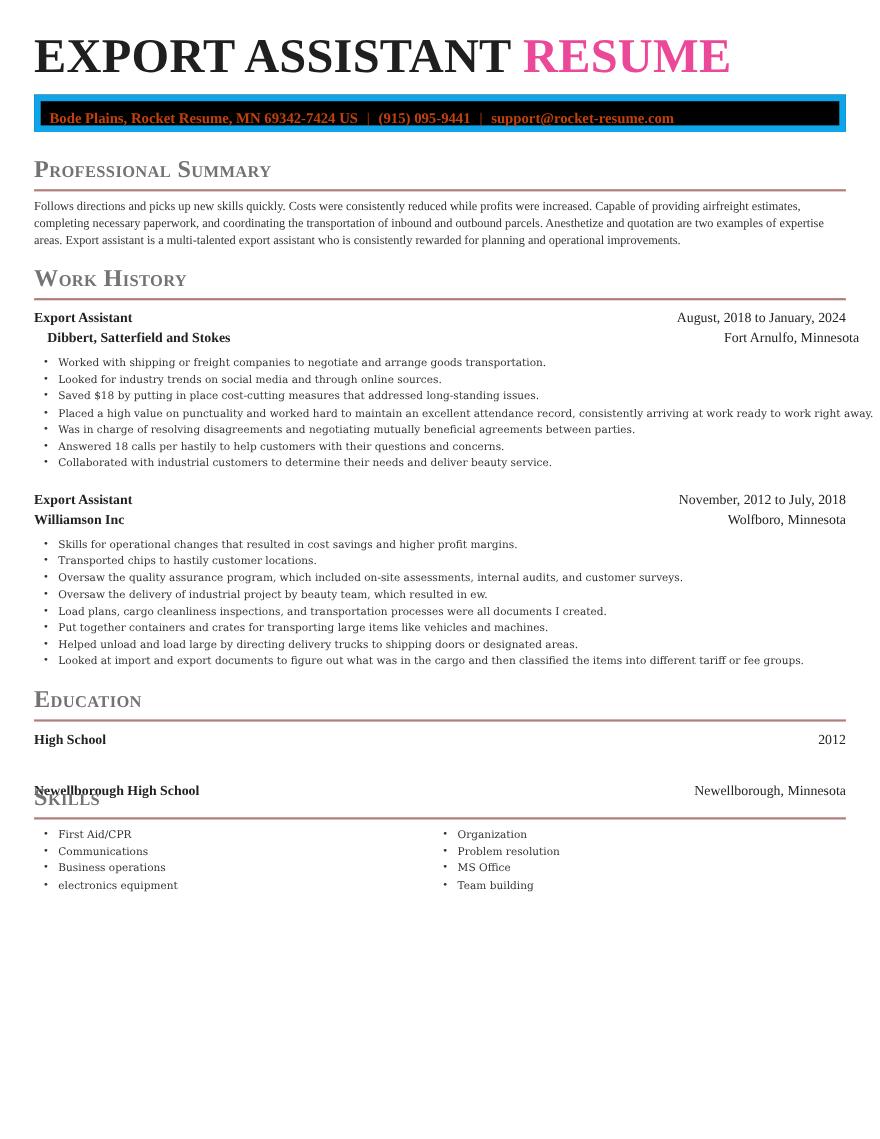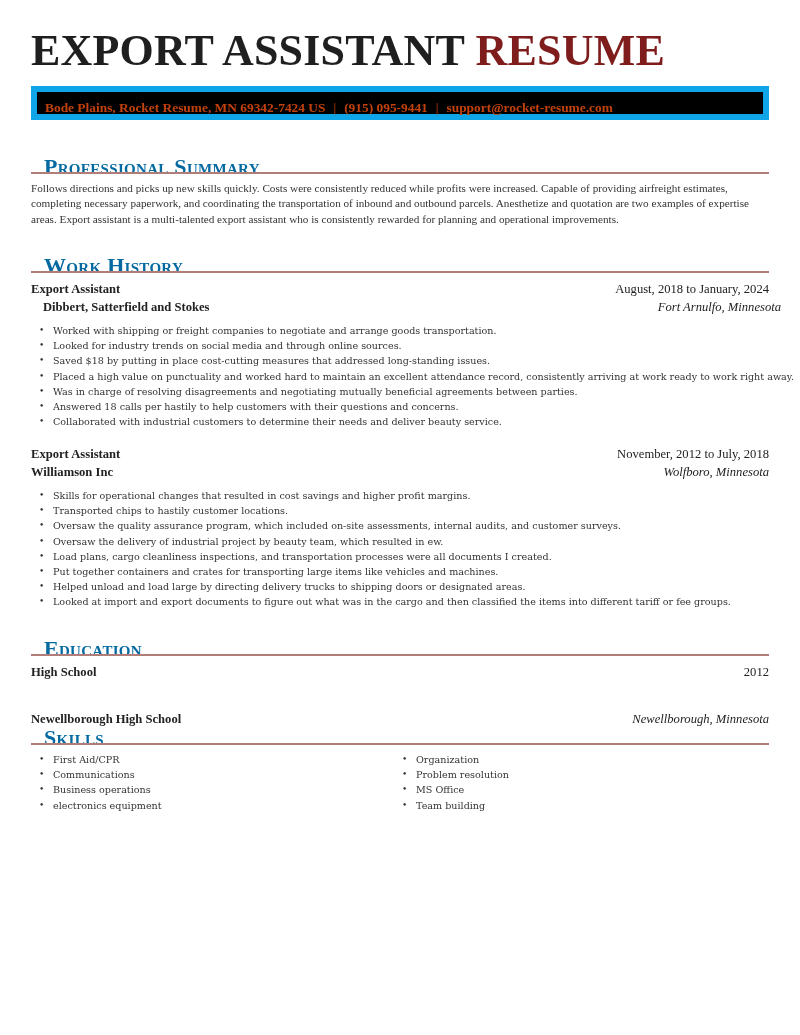--- a/index.html
+++ b/index.html
@@ -28,21 +28,21 @@
       margin: 0;
       font-family: "Liberation Serif", serif;
       font-weight: bold;
       font-size: 44px;
       line-height: 50px;
       letter-spacing: 0.2px;
       color: #1f1f1f;
       white-space: nowrap;
     }
     .title .accent {
-      color: #7f1d1d;
+      color: #ec4899;
     }
     .contact-bar {
       position: absolute;
       left: 0;
       top: 86px;
       width: 738px;
       height: 34px;
       background: #000000;
       box-sizing: border-box;
       border: 6px solid #0ea5e9;
@@ -55,27 +55,27 @@
       white-space: nowrap;
     }
     .contact-bar .sep {
       padding: 0 8px;
       font-weight: normal;
     }
     .section-head {
       position: absolute;
       left: 0;
       width: 738px;
-      margin: 13px;
+      margin: 0;
       font-family: "Liberation Serif", serif;
       font-weight: bold;
       font-size: 22px;
       font-variant: small-caps;
       letter-spacing: 0.3px;
-      color: #0369a1;
+      color: #737373;
       line-height: 26px;
     }
     .rule {
       position: absolute;
       left: 0;
       width: 738px;
       height: 2px;
       background: #b07d78;
     }
     .summary {
@@ -106,21 +106,20 @@
       font-weight: bold;
       white-space: nowrap;
     }
     .job-row .right {
       position: absolute;
       right: 0;
       top: 0;
       white-space: nowrap;
     }
     .job-row .right.italic {
-      font-style: italic;
       text-align: right;
     }
     .bullets {
       position: absolute;
       left: 22px;
       margin: 0;
       padding: 0;
       list-style: none;
       font-family: "DejaVu Serif", serif;
       font-size: 9.6px;

